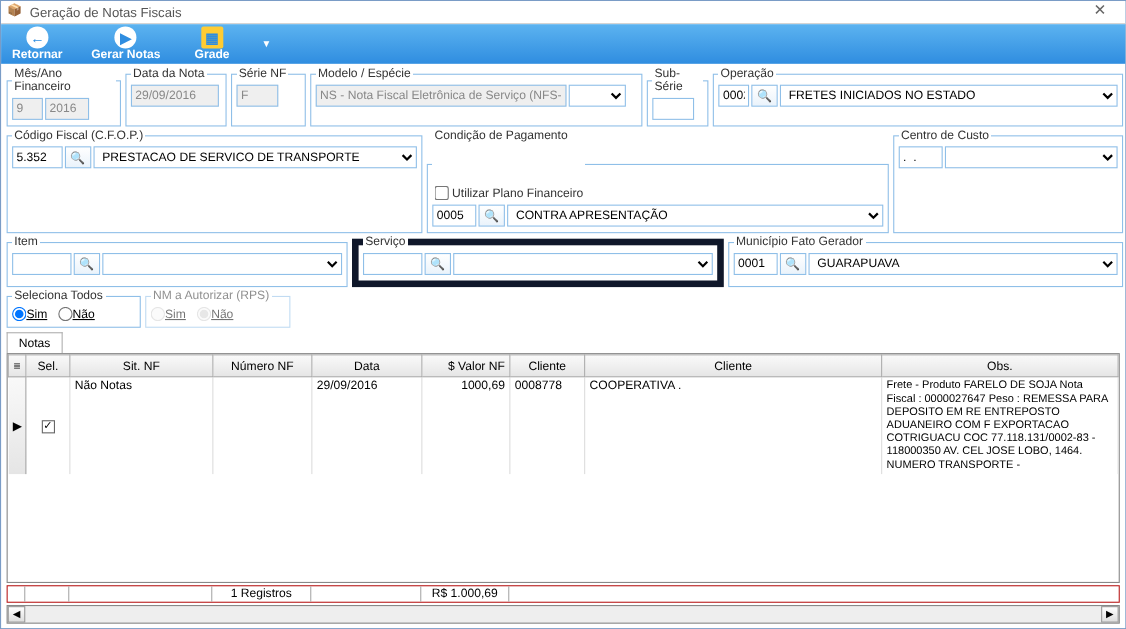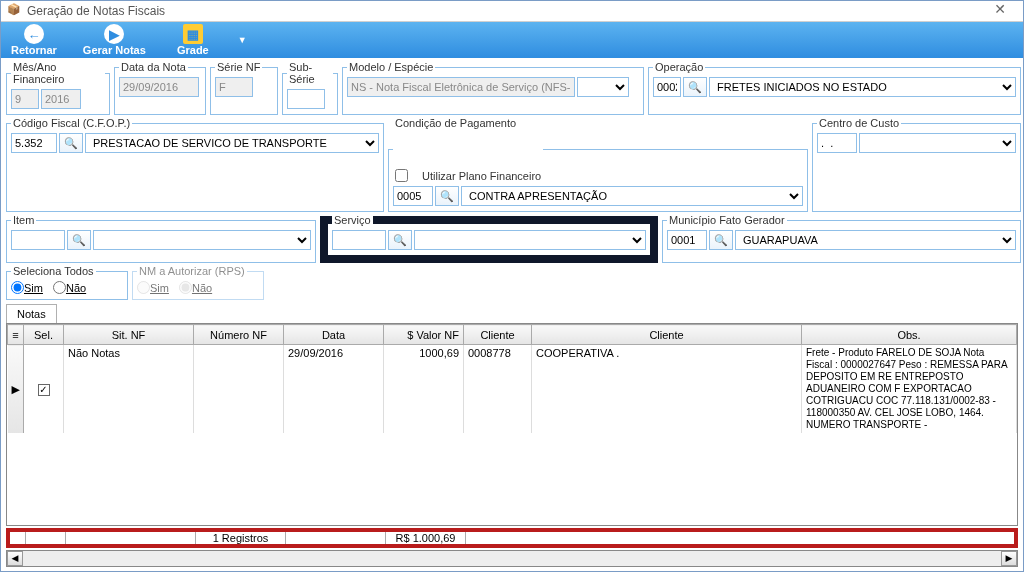--- a/index.html
+++ b/index.html
@@ -11,39 +11,39 @@
 .titlebar .close { width: 34px; height: 20px; text-align: center; color: #666; cursor: pointer; font-size: 14px; }
 .toolbar { background: linear-gradient(#5cb3f0,#2f8de0); height: 44px; display: flex; align-items: center; padding: 0 4px; gap: 14px; color: #fff; }
 .tb-btn { display: flex; flex-direction: column; align-items: center; justify-content: center; cursor: pointer; padding: 2px 6px; min-width: 54px; }
 .tb-icon { width: 20px; height: 20px; background: #fff; border-radius: 50%; display: flex; align-items: center; justify-content: center; color: #2f8de0; font-weight: bold; font-size: 13px; }
 .tb-icon.grid { background: #ffcc33; border-radius: 2px; }
 .tb-label { font-size: 11px; font-weight: bold; }
 .tb-drop { color: #fff; cursor: pointer; font-size: 9px; padding: 0 4px; }
 .form-area { padding: 3px 2px 0 5px; display: flex; flex-direction: column; gap: 2px; }
 .row { display: flex; gap: 4px; }
 fieldset { border: 1px solid #8fbfe8; padding: 4px 4px 5px 4px; position: relative; }
-fieldset.hl { border: 8px solid #0f172a; }
+fieldset.hl { border: 6px solid #0f172a; }
 legend { font-size: 11px; color: #333; padding: 0 2px; }
 .fld { display: flex; align-items: center; gap: 2px; }
 input[type=text], select { height: 20px; border: 1px solid #8fbfe8; background: #fff; padding: 0 3px; font-size: 11px; }
 input[disabled], select[disabled] { background: #efefef; color: #888; }
 .spin { width: 28px; }
 .lookup-btn { width: 24px; height: 20px; border: 1px solid #8fbfe8; background: linear-gradient(#fff,#eaf3fb); cursor: pointer; display: inline-flex; align-items: center; justify-content: center; }
 .radio-row { display: flex; gap: 10px; align-items: center; }
 .radio-row label { display: flex; align-items: center; gap: 0; cursor: pointer; }
-.check-inline { display: flex; align-items: center; gap: 14px; font-size: 11px; margin-top: 40px; }
+.check-inline { display: flex; align-items: center; gap: 3px; font-size: 11px; margin-top: 40px; }
 .tabbar { margin: 4px 5px 0 5px; display: flex; }
 .tab { border: 1px solid #b0b0b0; border-bottom: none; background: #fff; padding: 3px 10px; font-size: 11px; cursor: pointer; }
 .grid-wrap { margin: 0 5px; border: 1px solid #888; height: 272px; display: flex; flex-direction: column; overflow: hidden; }
 table { border-collapse: collapse; width: 100%; table-layout: fixed; }
 th { background: linear-gradient(#f9f9f9,#e5e5e5); border: 1px solid #aaa; height: 20px; font-weight: normal; font-size: 11px; text-align: center; padding: 0 4px; overflow: hidden; white-space: nowrap; }
 td { border-right: 1px solid #ddd; padding: 2px 4px; font-size: 11px; vertical-align: top; }
 .row-indicator { width: 16px; background: linear-gradient(#f9f9f9,#e5e5e5); border-right: 1px solid #aaa; text-align: center; }
 .obs-cell { font-size: 10px; line-height: 12px; white-space: normal; }
-.footer { margin: 2px 5px 2px 5px; border: 4px solid #b91c1c; height: 20px; display: flex; }
+.footer { margin: 2px 5px 2px 5px; border: 1px solid #b91c1c; height: 20px; display: flex; }
 .footer-cell { border-right: 1px solid #aaa; height: 100%; display: flex; align-items: center; justify-content: center; font-size: 11px; }
 .hscroll { margin: 0 5px 4px 5px; height: 17px; border: 1px solid #888; background: #eee; display: flex; align-items: center; justify-content: space-between; }
 .hscroll .arrow { width: 16px; height: 15px; background: linear-gradient(#fff,#ddd); border: 1px solid #999; text-align: center; font-size: 9px; line-height: 13px; cursor: pointer; }
 .mag { font-size: 11px; }
 .chk { display:inline-block; width:12px; height:12px; border:1px solid #666; text-align:center; line-height:10px; font-size:10px; }
 </style>
 </head>
 <body>
 
 <div class="window">
@@ -79,30 +79,30 @@
         </div>
       </fieldset>
       <fieldset style="width:92px">
         <legend>Data da Nota</legend>
         <input type="text" disabled="" style="width: 80px;" value="29/09/2016">
       </fieldset>
       <fieldset style="width:68px">
         <legend>Série NF</legend>
         <input type="text" disabled="" style="width: 38px;" value="F">
       </fieldset>
+      <fieldset style="width:302px">
+        <legend>Modelo / Espécie</legend>
+        <div class="fld">
+          <input type="text" disabled="" style="width: 228px;" value="NS - Nota Fiscal Eletrônica de Serviço (NFS-">
+          <select style="width:52px"></select>
+        </div>
+      </fieldset>
       <fieldset style="width:56px">
         <legend>Sub-Série</legend>
         <input type="text" style="width: 38px;" value="">
-      </fieldset>
-      <fieldset style="width:302px">
-        <legend>Modelo / Espécie</legend>
-        <div class="fld">
-          <input type="text" disabled="" style="width: 228px;" value="NS - Nota Fiscal Eletrônica de Serviço (NFS-">
-          <select style="width:52px"></select>
-        </div>
       </fieldset>
       <fieldset style="flex:1">
         <legend>Operação</legend>
         <div class="fld">
           <input type="text" style="width: 28px;" value="0002">
           <span class="lookup-btn">
               <span class="mag">🔍</span>
             </span>
           <select style="flex:1"><option>FRETES INICIADOS NO ESTADO</option></select>
         </div>

